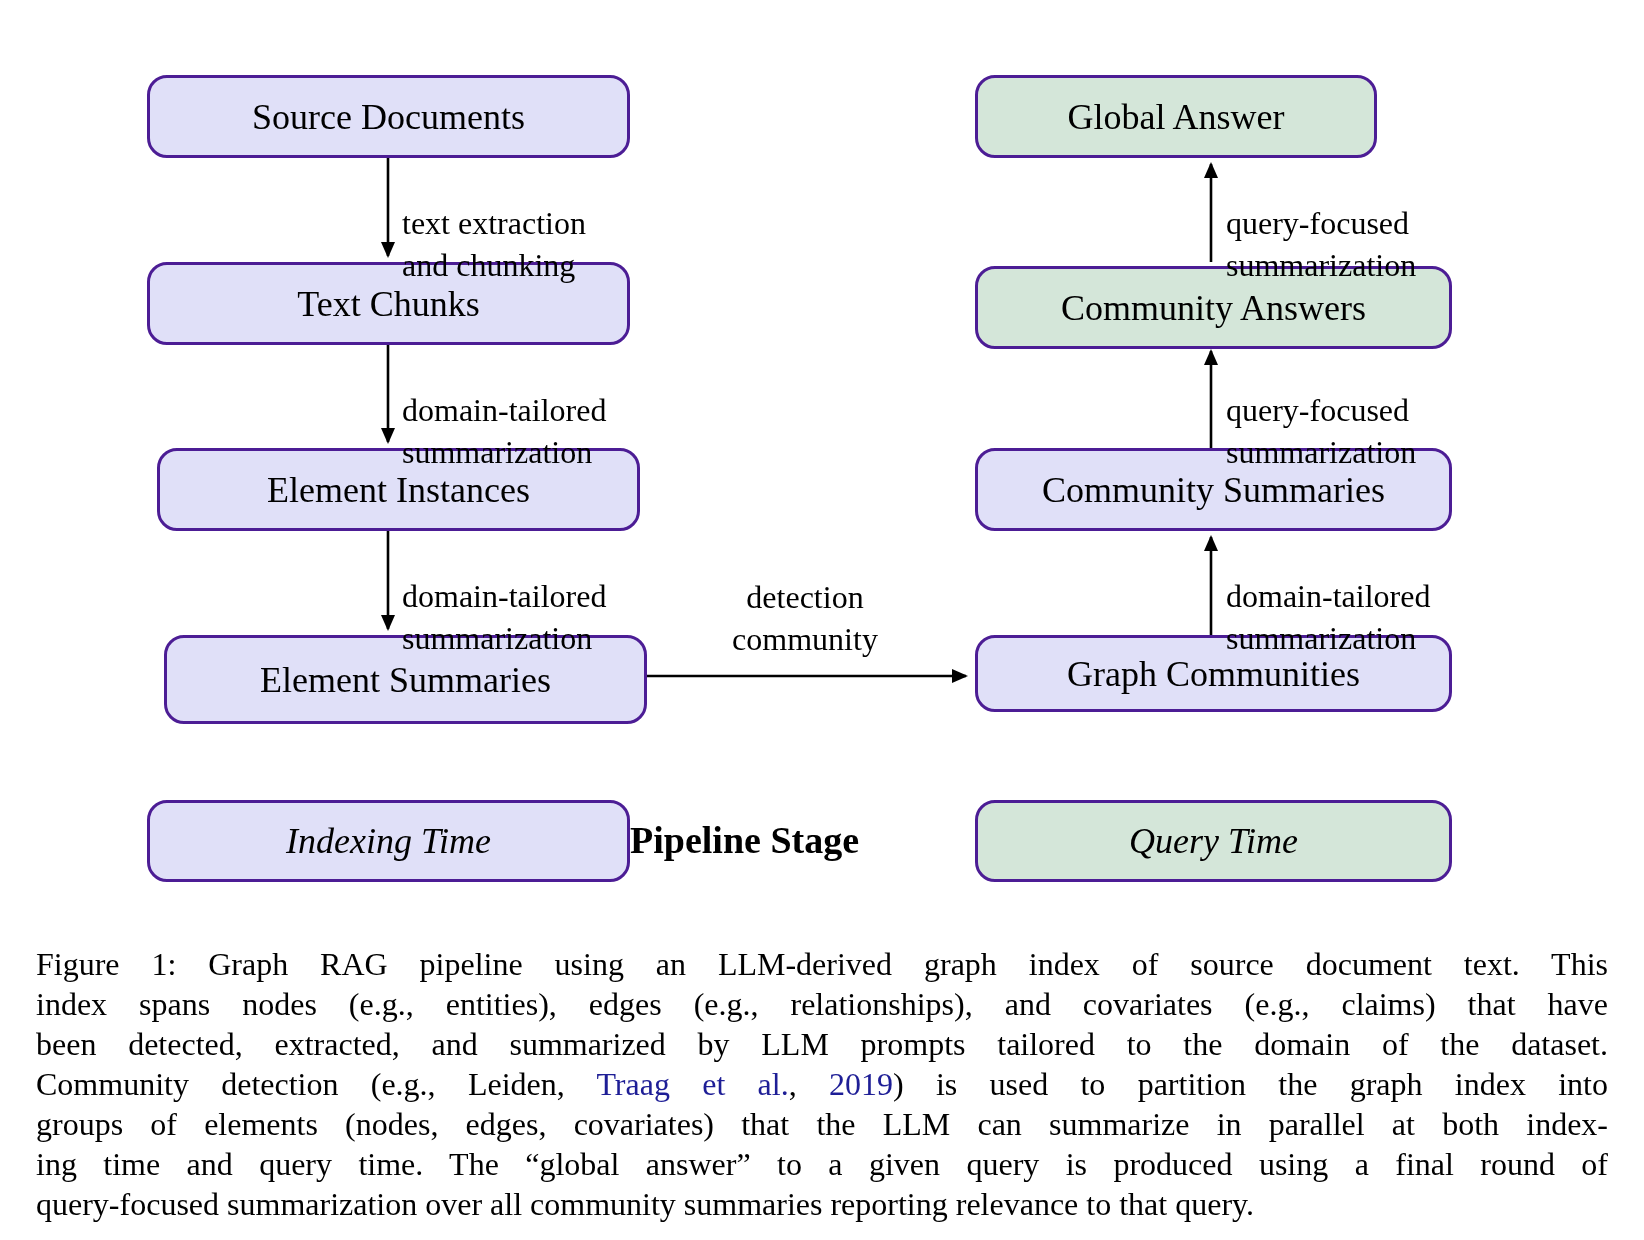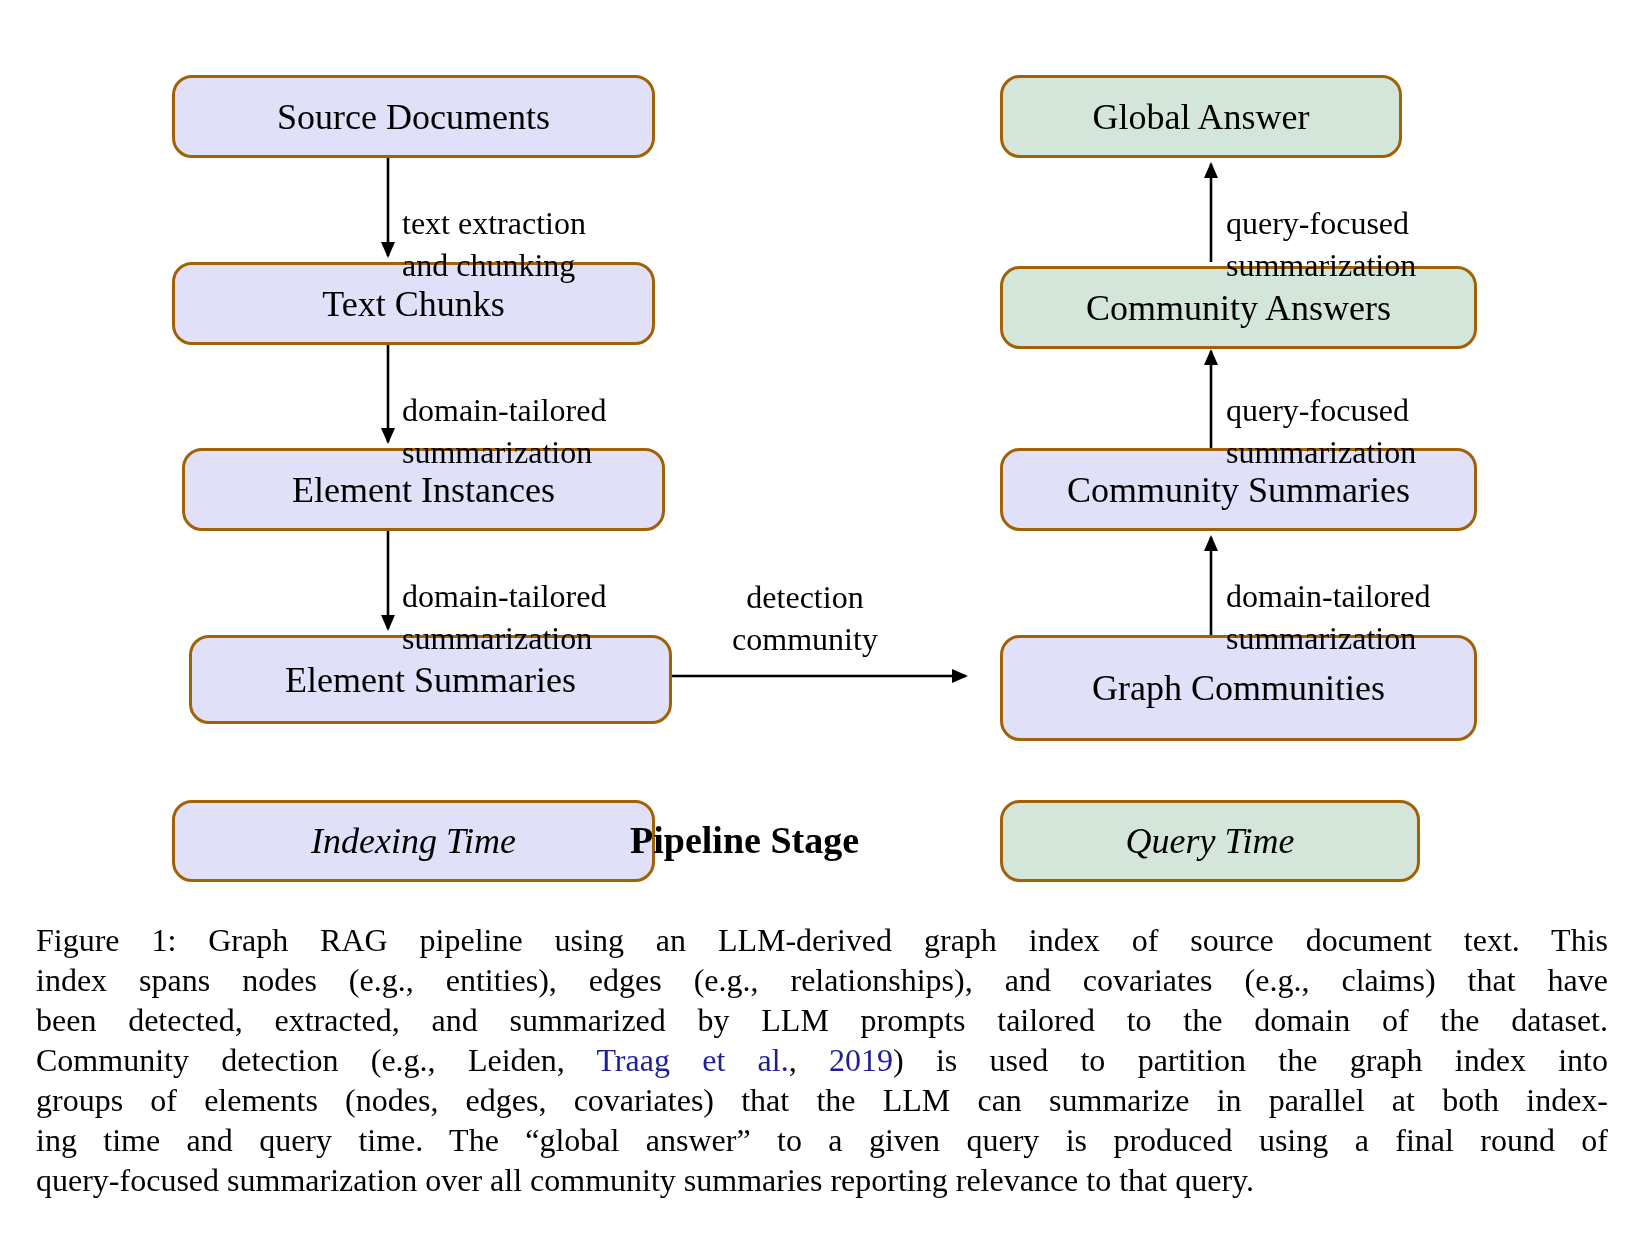--- a/index.html
+++ b/index.html
@@ -1,19 +1,19 @@
 <!DOCTYPE html>
 <html style="--indexing-fill: #e0e0f8; --query-fill: #d4e6d9; --citation: #1e1e96;"><head>
 <meta charset="utf-8">
 <style>
   html,body{margin:0;padding:0;background:#ffffff;}
   .page{position:relative;width:1644px;height:1240px;background:#fff;overflow:hidden;
         font-family:"Liberation Serif","DejaVu Serif",serif;color:#000;}
   .node{position:absolute;display:flex;align-items:center;justify-content:center;
-        border:3px solid #a16207;border-radius:20px;font-size:36px;box-sizing:border-box;margin-left:25px;}
+        border:3px solid #4c1d95;border-radius:20px;font-size:36px;box-sizing:border-box;}
   .lav{background:var(--indexing-fill,#e0e0f8);}
   .grn{background:var(--query-fill,#d4e6d9);}
   .node span{white-space:nowrap;}
   .legend-box{font-style:italic;}
   .edges{position:absolute;left:0;top:0;pointer-events:none;}
   .edges line{stroke:#000;stroke-width:2.6;}
   .elabel{position:absolute;font-size:32px;line-height:42px;white-space:nowrap;margin-top:36px;}
   .cross-label{position:absolute;font-size:32px;line-height:42px;text-align:center;}
   .pstage{position:absolute;font-size:38px;font-weight:bold;white-space:nowrap;}
   .caption{position:absolute;font-size:32px;line-height:40px;}
@@ -56,21 +56,21 @@
 
   <div class="node grn" style="left:975px;top:75px;width:402px;height:83px">
     <span>Global Answer</span>
   </div>
   <div class="node grn" style="left:975px;top:266px;width:477px;height:83px">
     <span>Community Answers</span>
   </div>
   <div class="node lav" style="left:975px;top:448px;width:477px;height:83px">
     <span>Community Summaries</span>
   </div>
-  <div class="node lav" style="left:975px;top:635px;width:477px;height:106px">
+  <div class="node lav" style="left:975px;top:635px;width:477px;height:77px">
     <span>Graph Communities</span>
   </div>
 
   <div class="elabel" style="left:402px;top:166px">
     <div>text extraction</div>
     <div>and chunking</div>
   </div>
   <div class="elabel" style="left:402px;top:353px">
     <div>domain-tailored</div>
     <div>summarization</div>
@@ -97,25 +97,25 @@
     <div>detection</div>
     <div>community</div>
   </div>
 
   <div class="node lav legend-box" style="left:147px;top:800px;width:483px;height:82px">
     <span>Indexing Time</span>
   </div>
   <div class="pstage" style="left:630px;top:818px;width:345px">
     <span>Pipeline Stage</span>
   </div>
-  <div class="node grn legend-box" style="left:975px;top:800px;width:420px;height:82px">
+  <div class="node grn legend-box" style="left:975px;top:800px;width:477px;height:82px">
     <span>Query Time</span>
   </div>
 
-  <div class="caption" style="left:36px;top:920px;width:1572px">
+  <div class="caption" style="left:36px;top:944px;width:1572px">
     <div class="cap-line">Figure 1: Graph RAG pipeline using an LLM-derived graph index of source document text. This</div>
     <div class="cap-line">index spans nodes (e.g., entities), edges (e.g., relationships), and covariates (e.g., claims) that have</div>
     <div class="cap-line">been detected, extracted, and summarized by LLM prompts tailored to the domain of the dataset.</div>
     <div class="cap-line"><span>Community detection (e.g., Leiden, </span><span class="cite">Traag et al.</span><span>, </span><span class="cite">2019</span><span>) is used to partition the graph index into</span></div>
     <div class="cap-line">groups of elements (nodes, edges, covariates) that the LLM can summarize in parallel at both index-</div>
     <div class="cap-line">ing time and query time. The “global answer” to a given query is produced using a final round of</div>
     <div class="cap-line cap-last">query-focused summarization over all community summaries reporting relevance to that query.</div>
   </div>
 
 </div>

